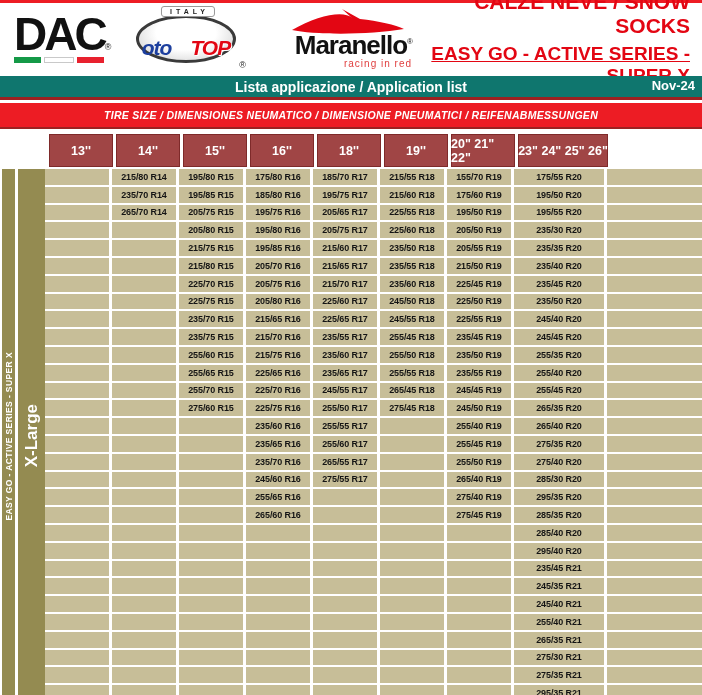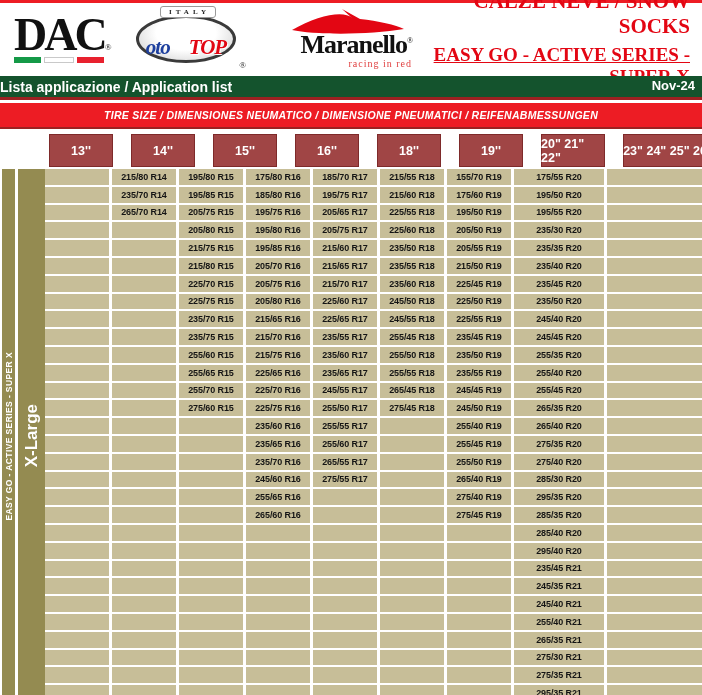--- a/index.html
+++ b/index.html
@@ -13,21 +13,20 @@
   }
   
   .top-rule { height: 3px; background: #ed1c24; }
 
   
   .brand-header {
     height: 70px;
     display: flex;
     align-items: center;
     padding: 2px 8px 2px 14px;
-    font-family: Liberation Serif, serif;
   }
   .dac { position: relative; width: 96px; }
   .dac-text {
     font-size: 46px; font-weight: 900; letter-spacing: -3px;
     color: #111; line-height: 0.95;
   }
   .dac-reg { font-size: 9px; font-weight: 400; letter-spacing: 0; vertical-align: baseline; }
   .dac-flag { display: flex; gap: 3px; margin-top: 1px; width: 90px; }
   .dac-flag span { height: 6px; flex: 1; }
   .flag-green { background: #149947; }
@@ -59,38 +58,38 @@
   .mar-reg { font-size: 8px; font-weight: 400; vertical-align: super; }
   .mar-tag { font-size: 10px; color: #e04040; letter-spacing: 1px; margin-top: 0; }
 
   .head-titles { flex: 1; text-align: right; padding-right: 4px; }
   .title-1 { font-size: 21px; font-weight: 800; color: #e30613; letter-spacing: 0; }
   .title-2 { font-size: 19px; font-weight: 800; color: #e30613; text-decoration: underline; margin-top: 5px; }
 
   
   .bar1 {
     position: relative; margin-top: 3px;
-    height: 24px; background: #14532d;
+    height: 24px; background: #0f766e;
     border-bottom: 3px solid #9c2121;
-    display: flex; align-items: center; justify-content: flex-start;
+    display: flex; align-items: center; justify-content: center;
   }
   .bar1-title { color: #fff; font-weight: 700; font-size: 14px; }
   .bar1-date { position: absolute; right: 7px; top: 2px; color: #fff; font-weight: 700; font-size: 13px; padding-left: 27px; }
   .bar2 {
     margin-top: 3px; height: 26px; background: #ed1c24;
     border-bottom: 2px solid #9c2121;
     display: flex; align-items: center; justify-content: center;
   }
   .bar2-text { color: #fff; font-style: italic; font-weight: 600; font-size: 10.5px; letter-spacing: 0.3px; }
 
   
   .grid-cols {
     display: grid;
     grid-template-columns: repeat(7, 64px) 90px 1fr;
-    column-gap: 18px;
+    column-gap: 3px;
   }
   .header-row {
     margin: 5px 0 0 49px;
     height: 33px;
   }
   .h-cell {
     background: #a04545;
     box-shadow: inset 0 0 0 1px #7e2a2a;
     color: #fff; font-weight: 700; font-size: 12.5px;
     display: flex; align-items: center; justify-content: center;

